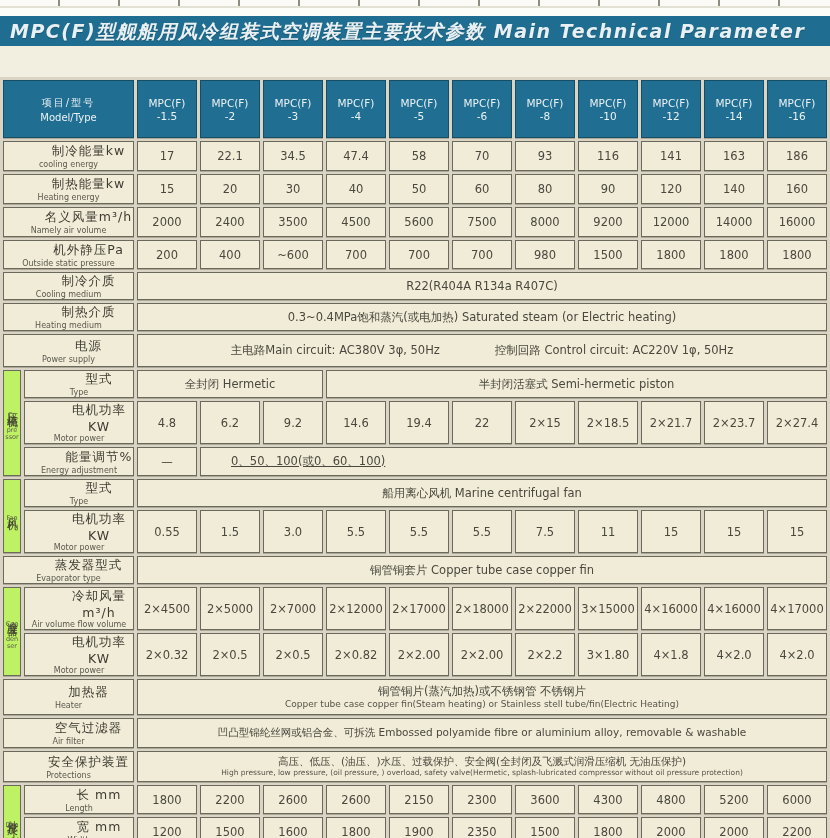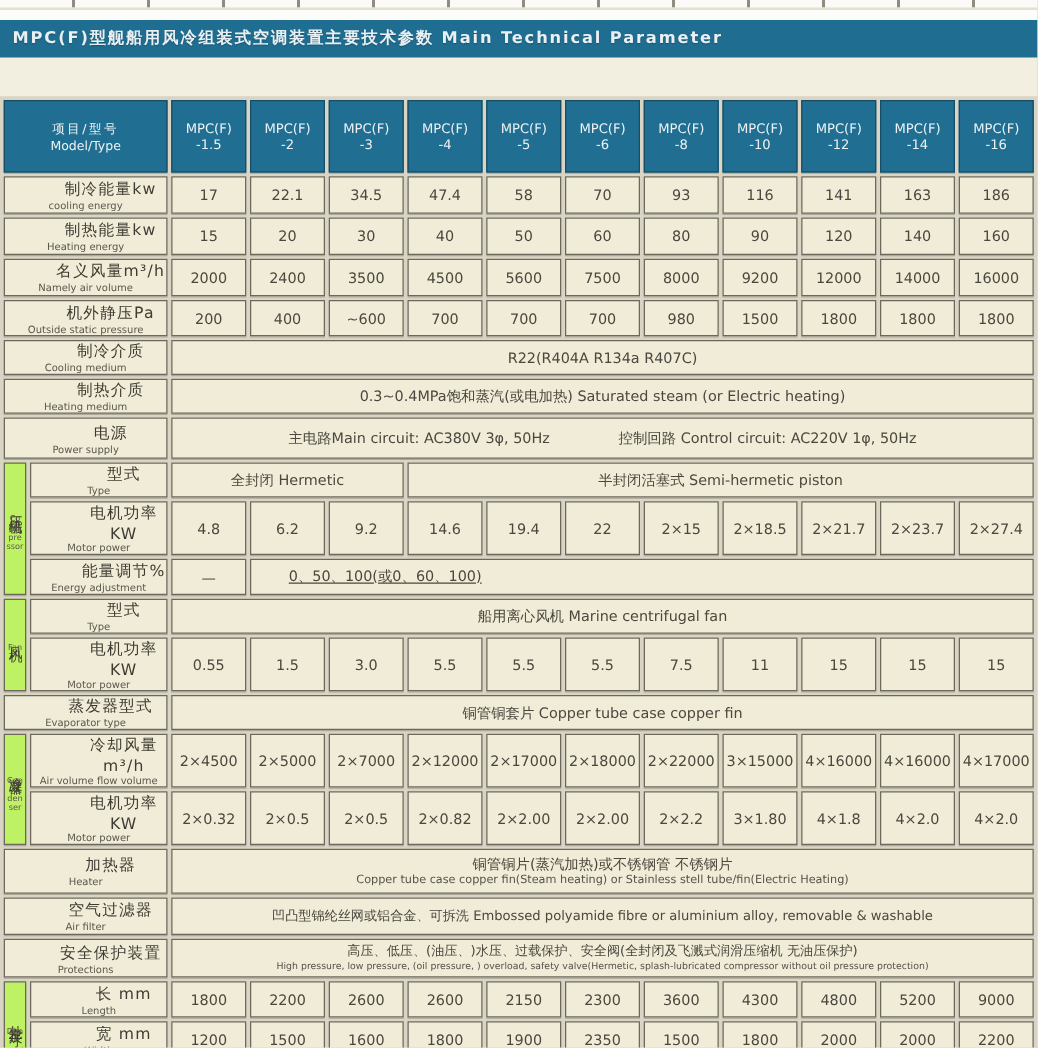--- a/index.html
+++ b/index.html
@@ -14,24 +14,25 @@
   .top-sliver{
     height:6px;background:#fbfaf6;
     background-image:repeating-linear-gradient(90deg,transparent 0 58px,#8f8d80 58px 60px);
     border-bottom:2px solid #e3e0d4;
   }
   .top-gap{height:8px;background:#fcfcf9;}
   .title-bar{
     height:30px;line-height:30px;
     background:#1f6e91;
     color:#e9f0f3;
-    font-size:13px;font-weight:bold;
+    font-size:19px;font-weight:bold;
     padding-left:10px;letter-spacing:1.5px;
     text-shadow:0 1px 1px rgba(0,0,0,.25);
     box-sizing:border-box;
+    font-style:italic;
   }
   .table-wrap{margin-top:31px;}
   table{
     width:830px;table-layout:fixed;
     border-collapse:separate;border-spacing:3px;
     background:#d9d4c4;
   }
   td{
     background:#f1ecd8;
     border:1px solid #6b695c;
@@ -407,21 +408,21 @@
   <td class="val">1800</td>
   <td class="val">2200</td>
   <td class="val">2600</td>
   <td class="val">2600</td>
   <td class="val">2150</td>
   <td class="val">2300</td>
   <td class="val">3600</td>
   <td class="val">4300</td>
   <td class="val">4800</td>
   <td class="val">5200</td>
-  <td class="val">9000</td>
+  <td class="val">6000</td>
 </tr>
 
 <tr style="height:29px">
   <td class="label">
     <div class="zh">宽 mm</div>
     <div class="en">Width</div>
   </td>
   <td class="val">1200</td>
   <td class="val">1500</td>
   <td class="val">1600</td>

